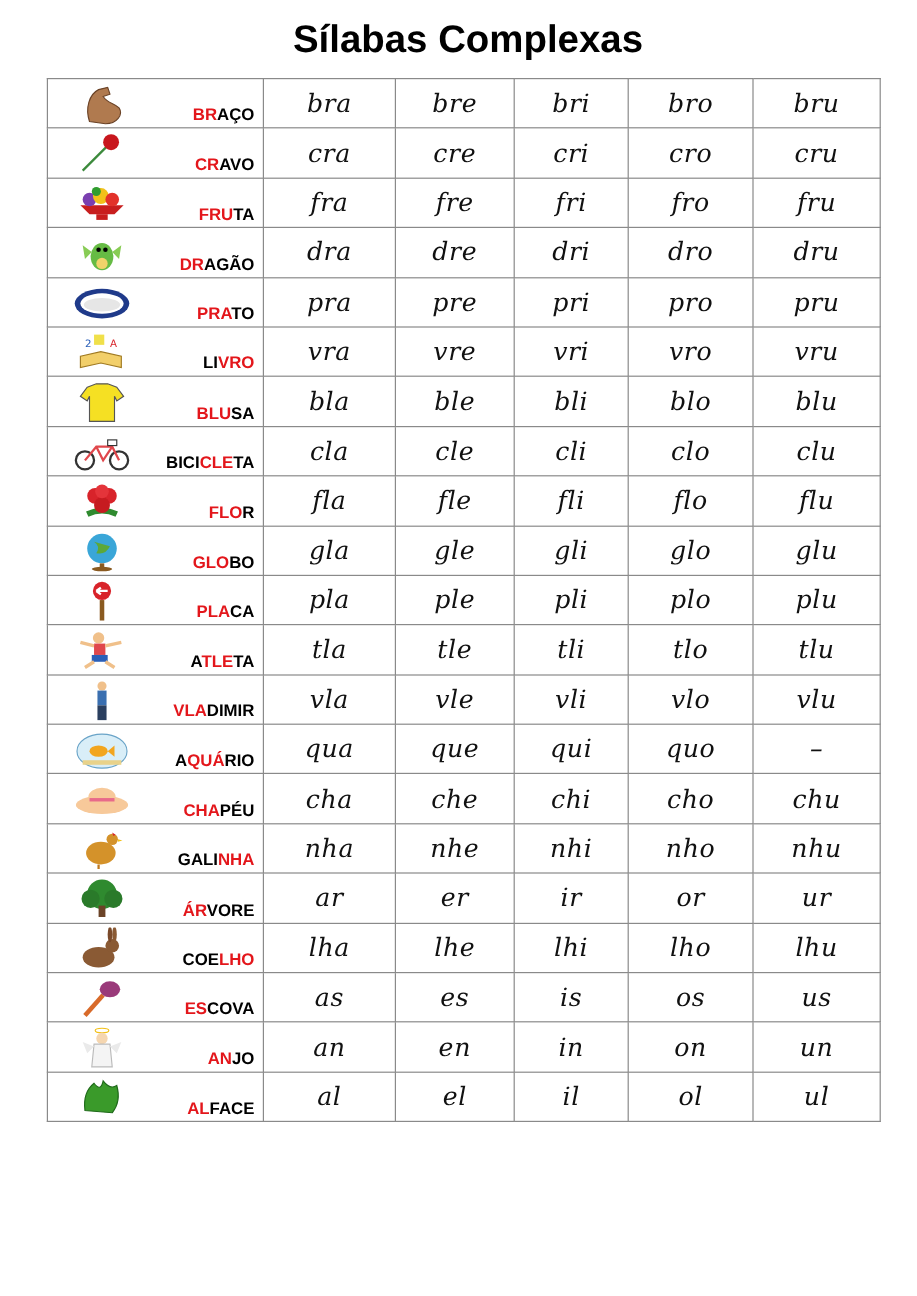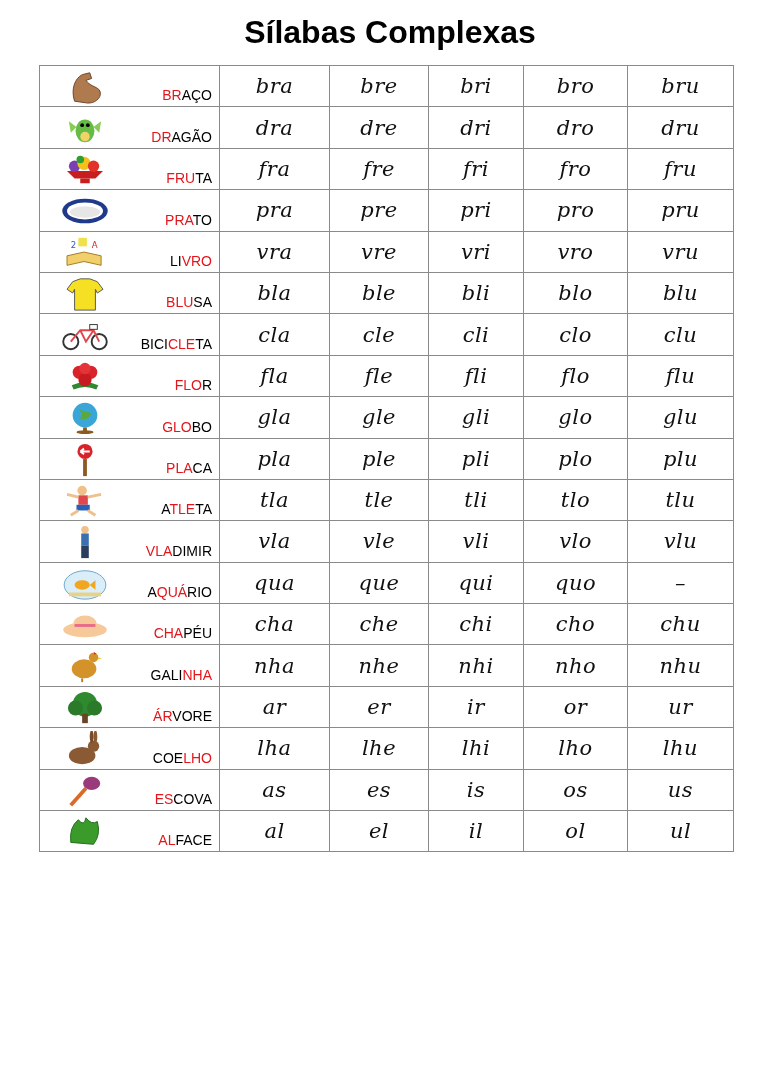--- a/index.html
+++ b/index.html
@@ -16,21 +16,21 @@
   table.sheet td {
     border: 1px solid #8a8a8a; height: 40.4px; padding: 0; position: relative;
   }
   td.word-cell { width: 179px; }
   td.syl { text-align: center; vertical-align: middle;
     font-family: "DejaVu Serif", serif; font-style: italic; font-size: 21px; color: #111;
     letter-spacing: 0.5px; }
   .pic { position: absolute; left: 20px; top: 3px; width: 50px; height: 36px; }
   .word {
     position: absolute; right: 7px; bottom: 3px;
-    font-family: "Liberation Sans", sans-serif; font-weight: normal; font-size: 14px; color: #000;
+    font-family: "Liberation Sans", sans-serif; font-weight: bold; font-size: 14px; color: #000;
   }
   .word .hi { color: #e3161b; }
 </style>
 </head>
 <body>
 
 <div class="title">Sílabas Complexas</div>
 
 <table class="sheet">
   <colgroup>
@@ -51,33 +51,30 @@
         </td>
         <td class="syl">bra</td>
         <td class="syl">bre</td>
         <td class="syl">bri</td>
         <td class="syl">bro</td>
         <td class="syl">bru</td>
       </tr>
       <tr>
         <td class="word-cell">
           <svg class="pic" viewBox="0 0 50 38">
-            <ellipse cx="25" cy="22" rx="10" ry="12" fill="#66bb44"></ellipse>
-            <path d="M8 12 L16 18 L10 24Z M42 12 L34 18 L40 24Z" fill="#88cc55"></path>
-            <circle cx="22" cy="16" r="2" fill="#000"></circle>
-            <circle cx="28" cy="16" r="2" fill="#000"></circle>
-            <ellipse cx="25" cy="28" rx="5" ry="5" fill="#f1d36a"></ellipse>
-          </svg>
-          <span class="word"><span class="hi">DR</span><span>AGÃO</span></span>
-        </td>
-        <td class="syl">dra</td>
-        <td class="syl">dre</td>
-        <td class="syl">dri</td>
-        <td class="syl">dro</td>
-        <td class="syl">dru</td>
+            <line x1="8" y1="34" x2="30" y2="12" stroke="#3c8a3c" stroke-width="2"></line>
+            <circle cx="33" cy="9" r="7" fill="#c8161d"></circle>
+          </svg>
+          <span class="word"><span class="hi">CR</span><span>AVO</span></span>
+        </td>
+        <td class="syl">cra</td>
+        <td class="syl">cre</td>
+        <td class="syl">cri</td>
+        <td class="syl">cro</td>
+        <td class="syl">cru</td>
       </tr>
       <tr>
         <td class="word-cell">
           <svg class="pic" viewBox="0 0 50 38">
             <path d="M6 20 H44 L36 28 H14 Z" fill="#c81e1e"></path>
             <circle cx="14" cy="15" r="6" fill="#7a3fb0"></circle>
             <circle cx="24" cy="12" r="7" fill="#f2c11a"></circle>
             <circle cx="34" cy="15" r="6" fill="#e2322a"></circle>
             <circle cx="20" cy="8" r="4" fill="#2f9d2f"></circle>
             <rect x="20" y="28" width="10" height="5" fill="#c81e1e"></rect>
@@ -86,20 +83,37 @@
         </td>
         <td class="syl">fra</td>
         <td class="syl">fre</td>
         <td class="syl">fri</td>
         <td class="syl">fro</td>
         <td class="syl">fru</td>
       </tr>
       <tr>
         <td class="word-cell">
           <svg class="pic" viewBox="0 0 50 38">
+            <ellipse cx="25" cy="22" rx="10" ry="12" fill="#66bb44"></ellipse>
+            <path d="M8 12 L16 18 L10 24Z M42 12 L34 18 L40 24Z" fill="#88cc55"></path>
+            <circle cx="22" cy="16" r="2" fill="#000"></circle>
+            <circle cx="28" cy="16" r="2" fill="#000"></circle>
+            <ellipse cx="25" cy="28" rx="5" ry="5" fill="#f1d36a"></ellipse>
+          </svg>
+          <span class="word"><span class="hi">DR</span><span>AGÃO</span></span>
+        </td>
+        <td class="syl">dra</td>
+        <td class="syl">dre</td>
+        <td class="syl">dri</td>
+        <td class="syl">dro</td>
+        <td class="syl">dru</td>
+      </tr>
+      <tr>
+        <td class="word-cell">
+          <svg class="pic" viewBox="0 0 50 38">
             <ellipse cx="25" cy="19" rx="24" ry="13" fill="#1f3a8a"></ellipse>
             <ellipse cx="25" cy="19" rx="19" ry="9" fill="#ffffff"></ellipse>
             <ellipse cx="25" cy="20" rx="16" ry="6" fill="#e6e6e6"></ellipse>
           </svg>
           <span class="word"><span class="hi">PRA</span><span>TO</span></span>
         </td>
         <td class="syl">pra</td>
         <td class="syl">pre</td>
         <td class="syl">pri</td>
         <td class="syl">pro</td>
@@ -320,20 +334,36 @@
         </td>
         <td class="syl">as</td>
         <td class="syl">es</td>
         <td class="syl">is</td>
         <td class="syl">os</td>
         <td class="syl">us</td>
       </tr>
       <tr>
         <td class="word-cell">
           <svg class="pic" viewBox="0 0 50 38">
+            <ellipse cx="25" cy="4" rx="6" ry="2" fill="none" stroke="#f2c11a"></ellipse>
+            <circle cx="25" cy="11" r="5" fill="#f5d6b0"></circle>
+            <path d="M18 16 L32 16 L34 36 L16 36Z" fill="#f4f4f4" stroke="#bbb"></path>
+            <path d="M18 18 L8 14 L12 24Z M32 18 L42 14 L38 24Z" fill="#eaeaea"></path>
+          </svg>
+          <span class="word"><span class="hi">AN</span><span>JO</span></span>
+        </td>
+        <td class="syl">an</td>
+        <td class="syl">en</td>
+        <td class="syl">in</td>
+        <td class="syl">on</td>
+        <td class="syl">un</td>
+      </tr>
+      <tr>
+        <td class="word-cell">
+          <svg class="pic" viewBox="0 0 50 38">
             <path d="M10 30 Q8 14 18 6 Q24 14 26 4 Q32 12 38 8 Q42 22 34 32 Z" fill="#3a9a2a" stroke="#1f6a1a"></path>
           </svg>
           <span class="word"><span class="hi">AL</span><span>FACE</span></span>
         </td>
         <td class="syl">al</td>
         <td class="syl">el</td>
         <td class="syl">il</td>
         <td class="syl">ol</td>
         <td class="syl">ul</td>
       </tr>

